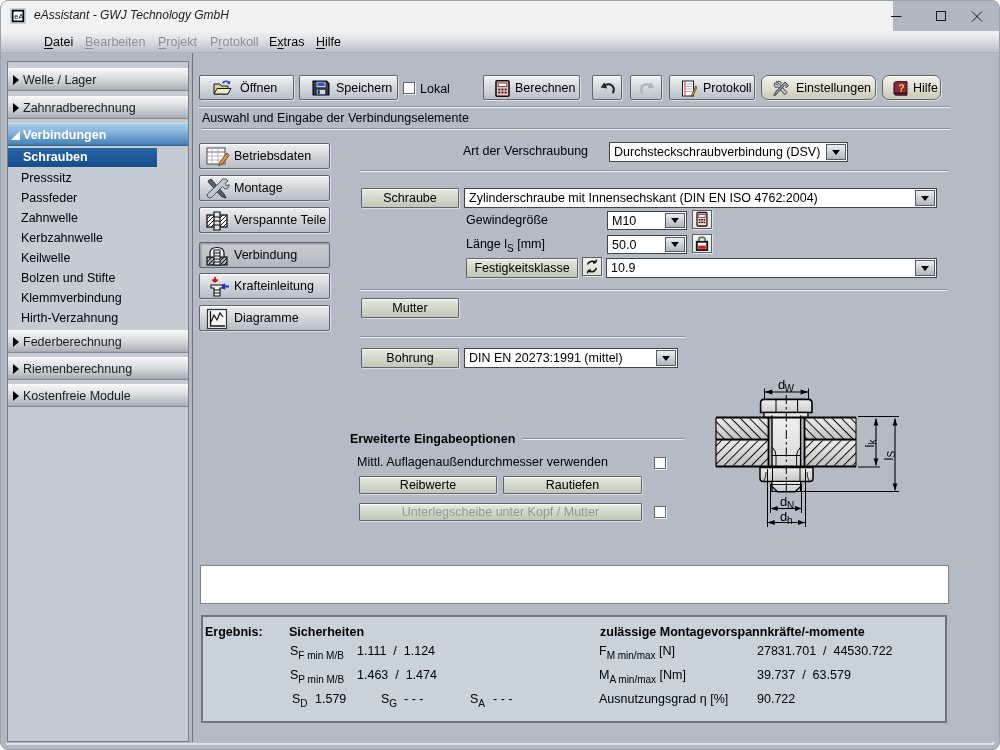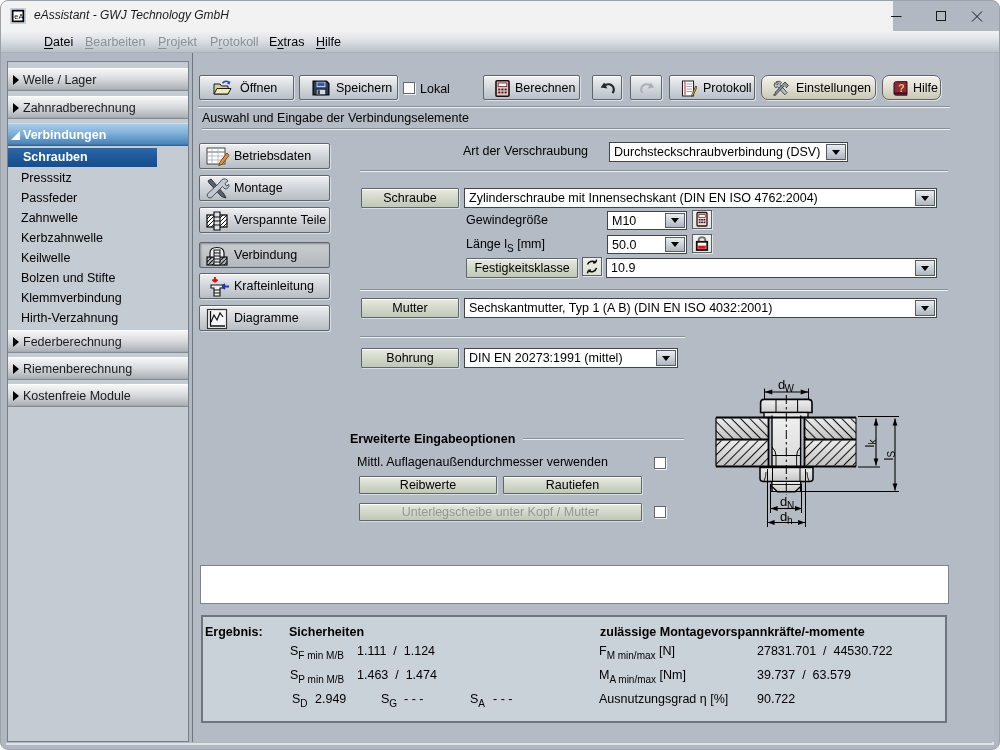--- a/index.html
+++ b/index.html
@@ -379,24 +379,20 @@
       </svg>
     </div>
     <div class="combo" style="left:413px; top:205px; width:331px; height:20px">
       <span class="val">10.9</span>
         <span class="ab"></span>
     </div>
 
     <div class="groove" style="left:167px; top:236px; width:588px"></div>
 
     <div class="gbtn" style="left:168px; top:245px; width:98px; height:20px; line-height:19px">Mutter</div>
-    <div class="combo" style="left:271px; top:245px; width:473px; height:20px">
-      <span class="val">Sechskantmutter, Typ 1 (A B) (DIN EN ISO 4032:2001)</span>
-        <span class="ab"></span>
-    </div>
 
     <div class="groove" style="left:167px; top:283px; width:325px"></div>
 
     <div class="gbtn" style="left:168px; top:295px; width:98px; height:20px; line-height:19px">Bohrung</div>
     <div class="combo" style="left:271px; top:295px; width:214px; height:20px">
       <span class="val">DIN EN 20273:1991 (mittel)</span>
         <span class="ab"></span>
     </div>
 
     <div class="rb" style="left:157px; top:379px">Erweiterte Eingabeoptionen</div>
@@ -512,21 +508,21 @@
     <div id="whitebox"></div>
     <div id="results">
       <div class="rb" style="left:2px; top:8px">Ergebnis:</div>
       <div class="rb" style="left:86px; top:8px">Sicherheiten</div>
       <div class="rb" style="left:397px; top:8px">zulässige Montagevorspannkräfte/-momente</div>
       <div class="rt" style="left:87px; top:27px">S<sub>F min M/B</sub></div>
       <div class="rt" style="left:154px; top:27px">1.111&nbsp; /&nbsp; 1.124</div>
       <div class="rt" style="left:87px; top:51px">S<sub>P min M/B</sub></div>
       <div class="rt" style="left:154px; top:51px">1.463&nbsp; /&nbsp; 1.474</div>
       <div class="rt" style="left:89px; top:75px">S<sub>D</sub></div>
-      <div class="rt" style="left:112px; top:75px">2.949</div>
+      <div class="rt" style="left:112px; top:75px">1.579</div>
       <div class="rt" style="left:178px; top:75px">S<sub>G</sub></div>
       <div class="rt" style="left:201px; top:75px">- - -</div>
       <div class="rt" style="left:267px; top:75px">S<sub>A</sub></div>
       <div class="rt" style="left:290px; top:75px">- - -</div>
       <div class="rt" style="left:396px; top:27px">F<sub>M min/max</sub> [N]</div>
       <div class="rt" style="left:554px; top:27px">27831.701&nbsp; /&nbsp; 44530.722</div>
       <div class="rt" style="left:396px; top:51px">M<sub>A min/max</sub> [Nm]</div>
       <div class="rt" style="left:554px; top:51px">39.737&nbsp; /&nbsp; 63.579</div>
       <div class="rt" style="left:396px; top:75px">Ausnutzungsgrad η [%]</div>
       <div class="rt" style="left:554px; top:75px">90.722</div>

